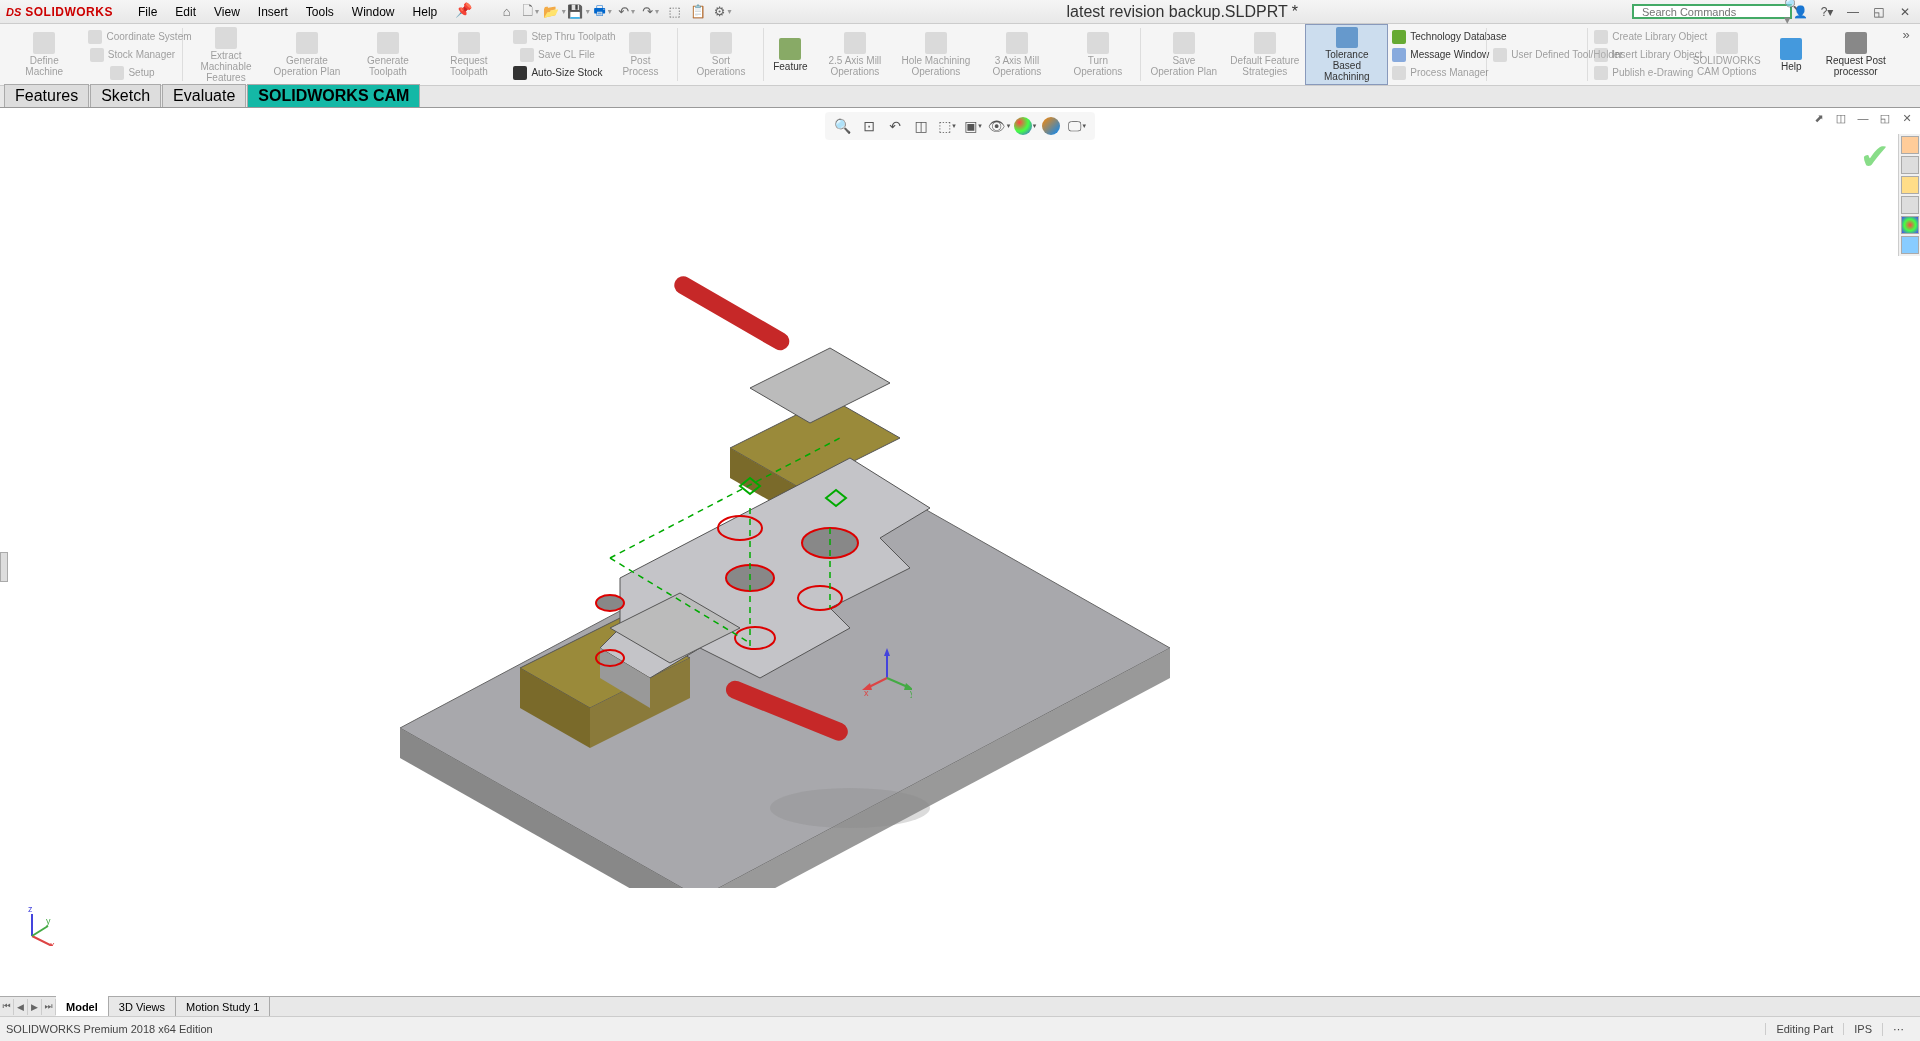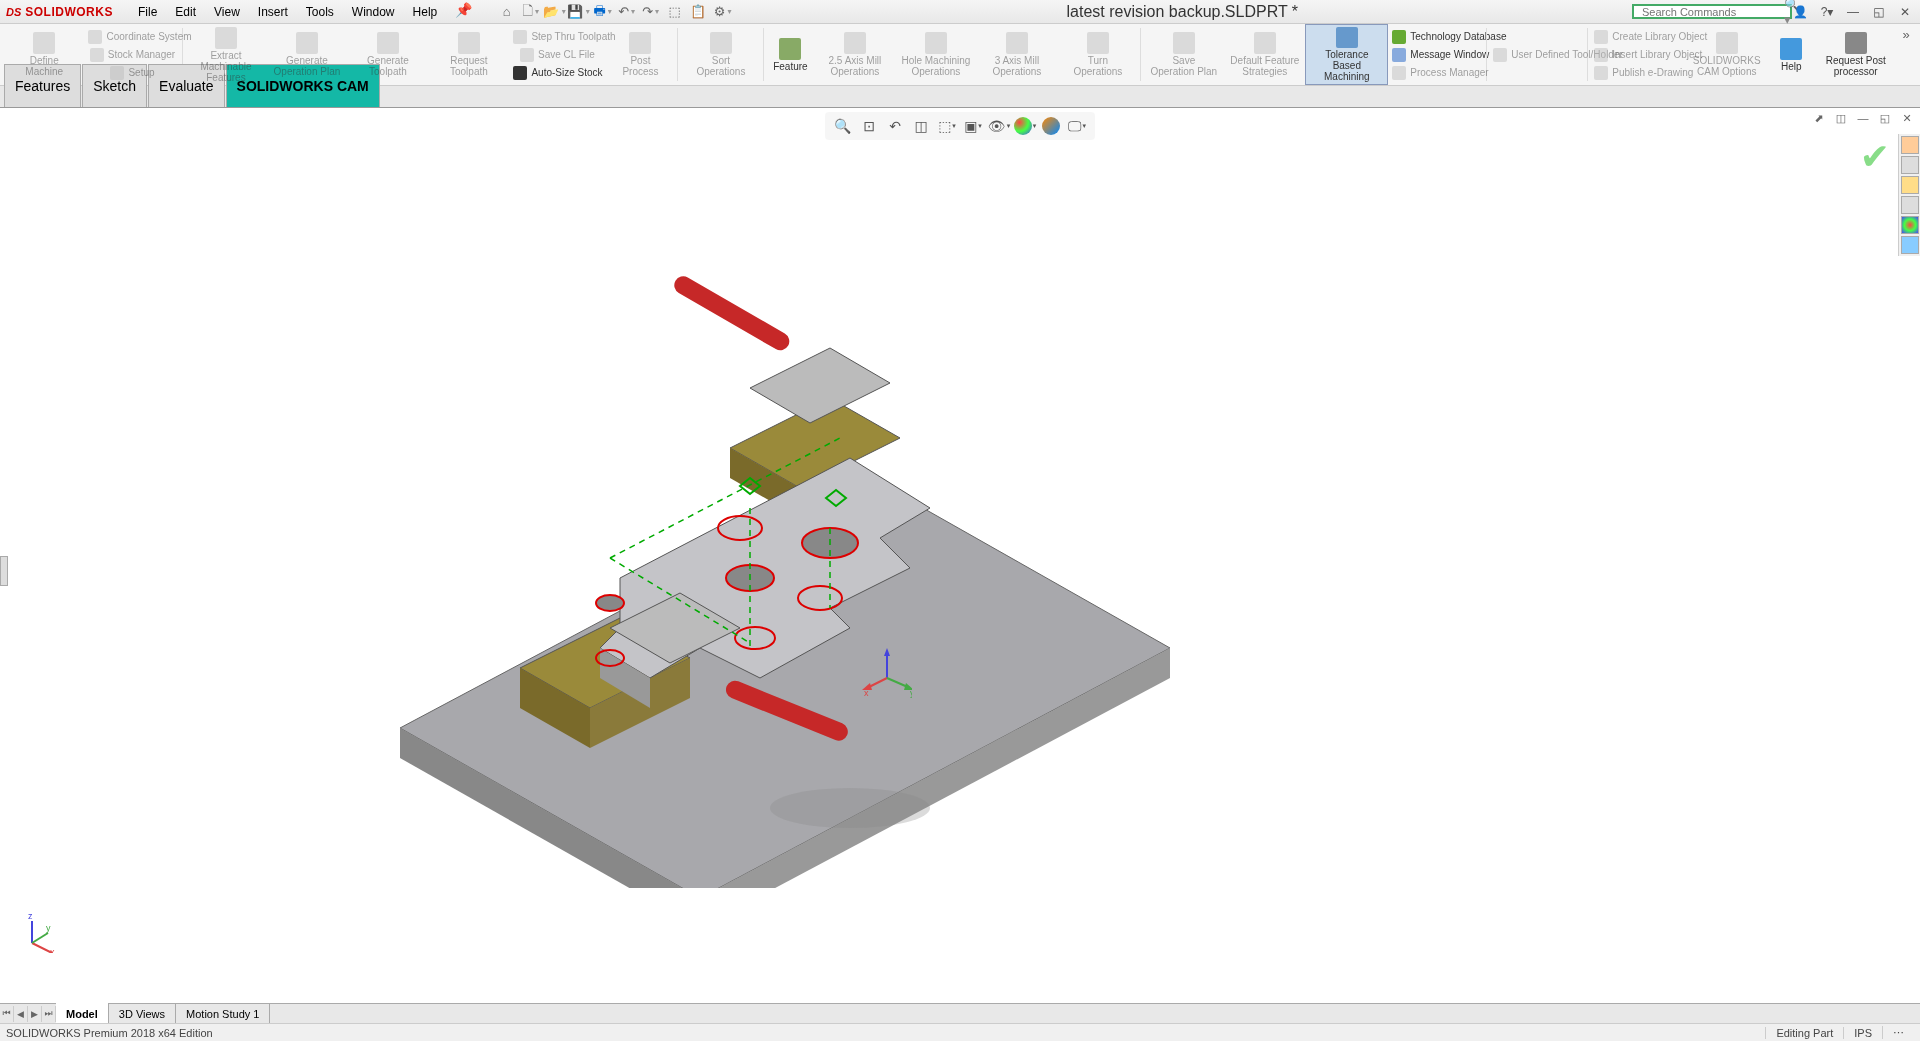--- a/index.html
+++ b/index.html
@@ -32,21 +32,21 @@
 .ribbon-label { font-size: 10px; color: #333; text-align: center; line-height: 11px; max-width: 70px; }
 .ribbon-btn.small { flex-direction: row; min-width: auto; padding: 1px 4px; height: 18px; }
 .ribbon-btn.small .ribbon-icon { width: 14px; height: 14px; margin: 0 4px 0 0; }
 .ribbon-btn.small .ribbon-label { font-size: 10px; white-space: nowrap; }
 .ribbon-stack { display: flex; flex-direction: column; justify-content: center; padding: 2px 0; }
 .ribbon-sep { width: 1px; background: #ddd; margin: 4px 2px; }
 .ribbon-btn.active { background: #cde; border: 1px solid #89b; }
 
 
 .tab-bar { height: 22px; background: #e8e8e8; display: flex; align-items: end; border-bottom: 1px solid #999; padding-left: 4px; }
-.tab { padding: 13px 10px; font-size: 14px; background: #ddd; border: 1px solid #aaa; border-bottom: none; margin-right: 1px; cursor: pointer; }
+.tab { padding: 2px 10px; font-size: 16px; background: #ddd; border: 1px solid #aaa; border-bottom: none; margin-right: 1px; cursor: pointer; }
 .tab.active { background: #14b8a6; font-weight: bold; }
 
 
 .graphics-container { flex: 1; position: relative; background: #fff; overflow: hidden; }
 .heads-up { position: absolute; top: 4px; left: 50%; transform: translateX(-50%); display: flex; gap: 2px; background: rgba(245,245,245,0.9); padding: 2px 6px; border-radius: 4px; }
 .hu-btn { width: 24px; height: 24px; display: flex; align-items: center; justify-content: center; cursor: pointer; font-size: 14px; color: #555; }
 .hu-btn.drop::after { content: "▾"; font-size: 7px; margin-left: 1px; }
 .hu-color1 { background: radial-gradient(circle at 30% 30%, #f44, #4f4, #44f); border-radius: 50%; width: 18px; height: 18px; }
 .hu-color2 { background: linear-gradient(135deg, #f80, #08f); border-radius: 50%; width: 18px; height: 18px; }
 
@@ -66,21 +66,21 @@
 .model-svg { position: absolute; left: 310px; top: 140px; }
 
 
 .bottom-tabs { height: 20px; background: #e8e8e8; display: flex; align-items: center; border-top: 1px solid #aaa; }
 .bt-nav { display: flex; }
 .bt-nav-btn { width: 14px; height: 16px; font-size: 9px; display: flex; align-items: center; justify-content: center; color: #666; cursor: pointer; border-right: 1px solid #ccc; }
 .bt-tab { padding: 16px 10px; font-size: 11px; border-right: 1px solid #aaa; cursor: pointer; }
 .bt-tab.active { background: #fff; font-weight: bold; }
 
 
-.status-bar { height: 18px; background: #f0f0f0; border-top: 1px solid #ccc; display: flex; align-items: center; font-size: 11px; color: #444; padding: 0 6px; }
+.status-bar { height: 25px; background: #f0f0f0; border-top: 1px solid #ccc; display: flex; align-items: center; font-size: 11px; color: #444; padding: 0 6px; }
 .status-left { flex: 1; }
 .status-item { padding: 0 10px; border-left: 1px solid #ccc; }
 
 
 .flyout { position: absolute; left: 0; top: 50%; width: 8px; height: 30px; background: #ddd; border: 1px solid #aaa; cursor: pointer; }
 </style>
 </head>
 <body>
 
 <div class="title-bar">

